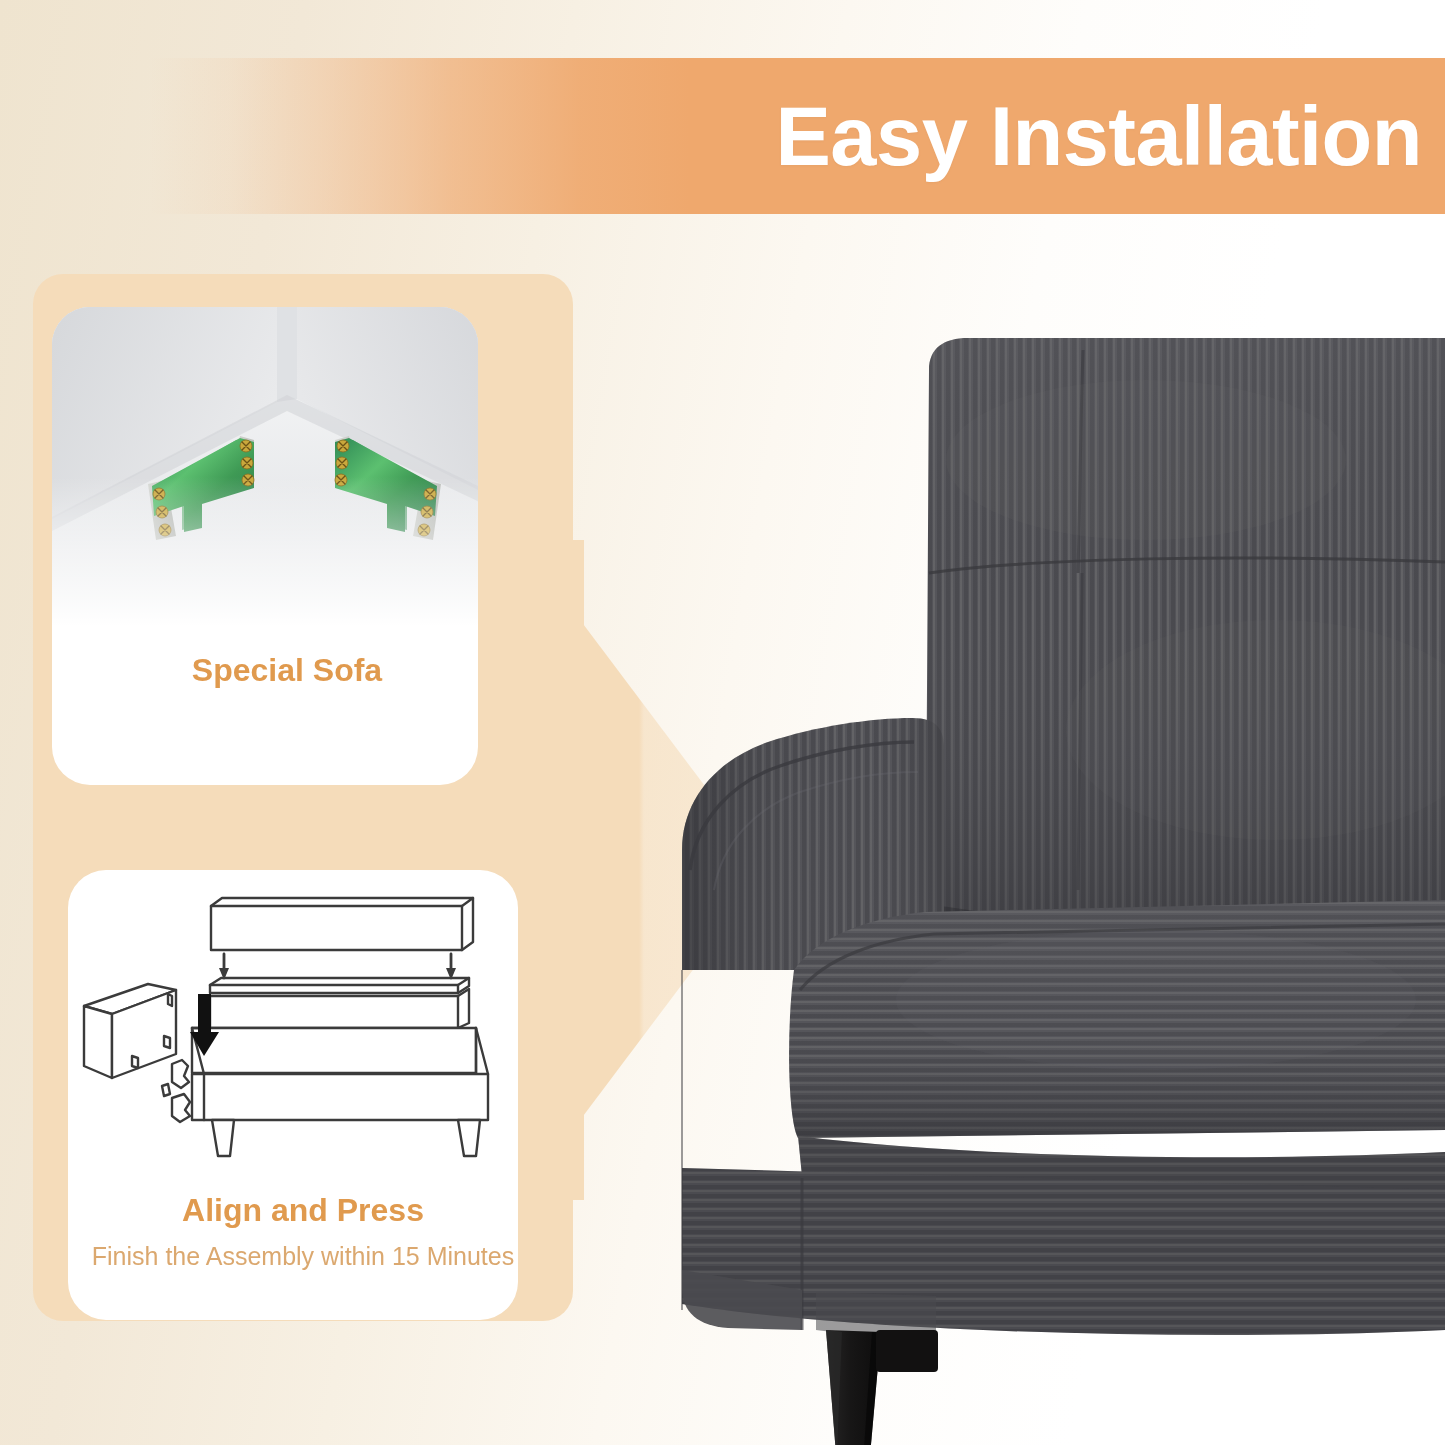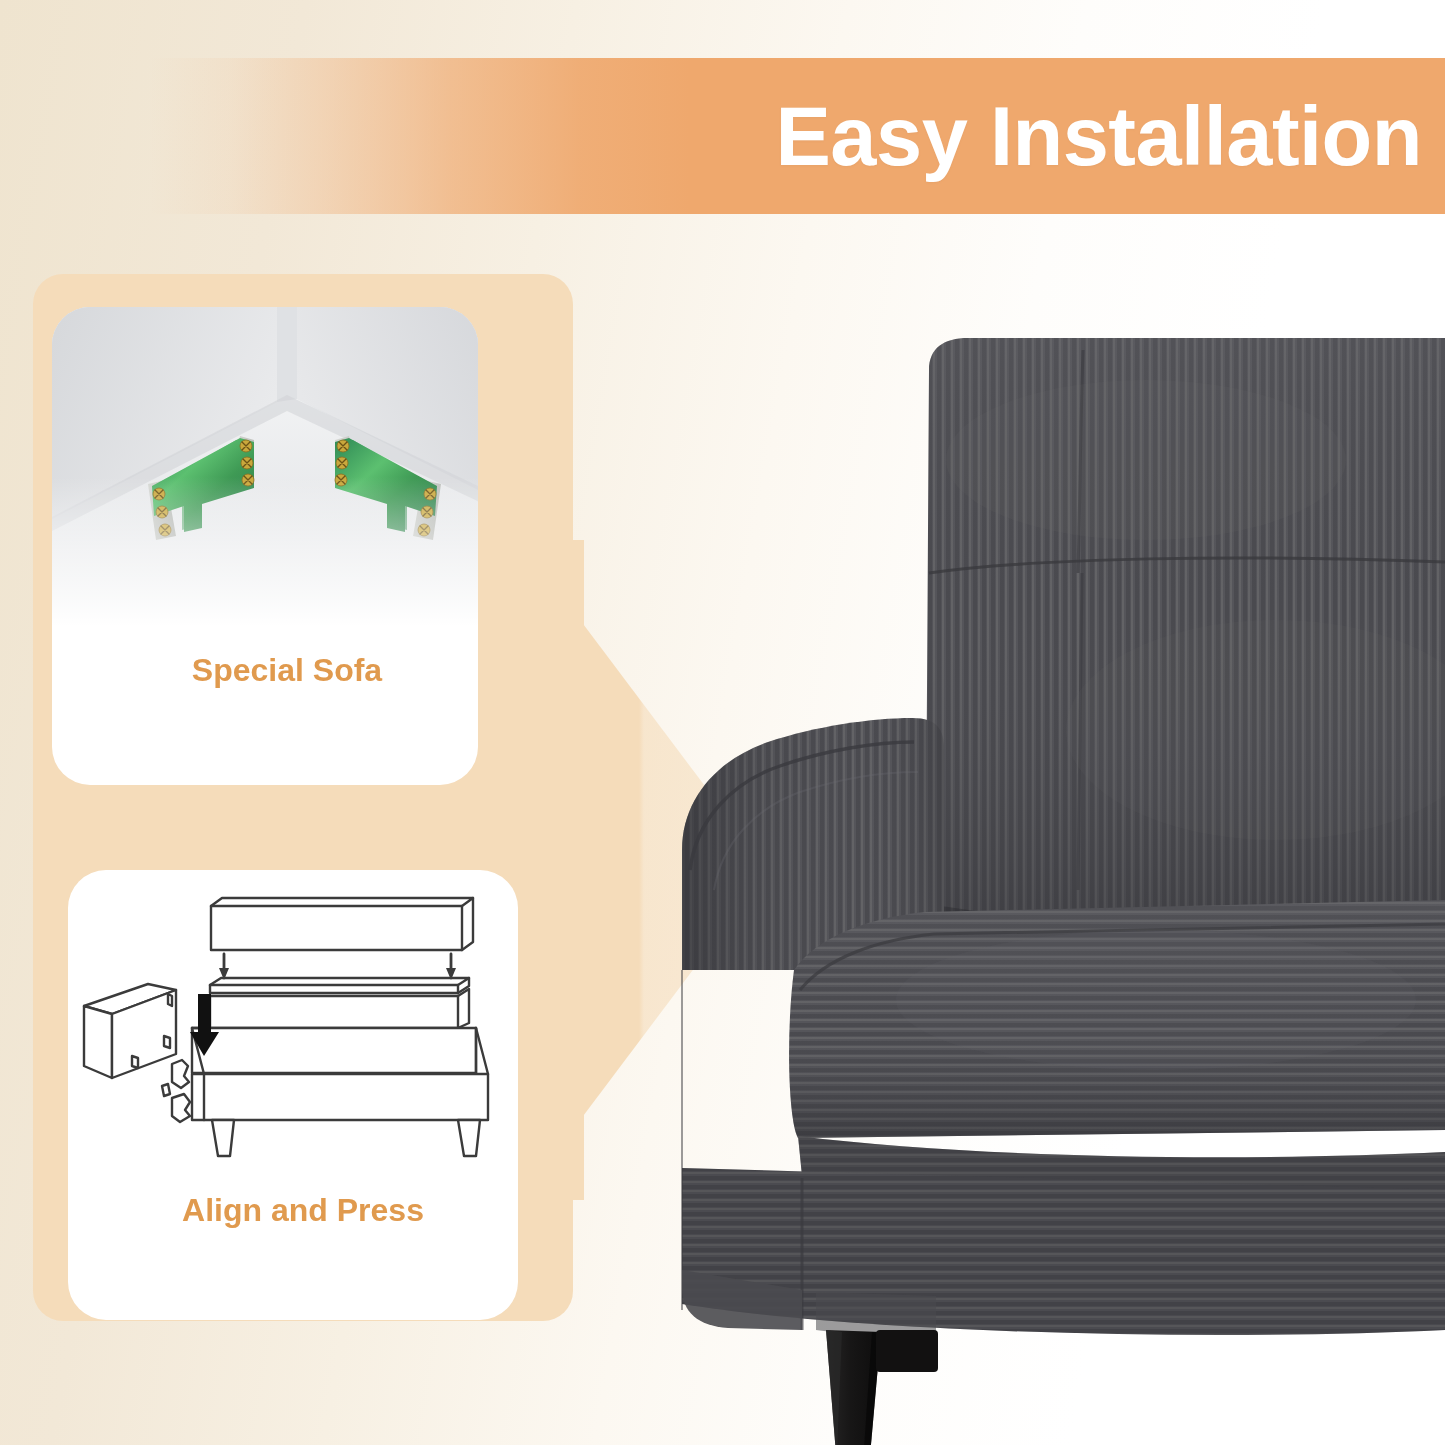--- a/index.html
+++ b/index.html
@@ -275,20 +275,21 @@
 
         <path d="M96,176 L106,172 L112,178 L108,188 L113,194 L105,200 L96,194 Z"></path>
         <path d="M86,198 L92,196 L94,206 L88,208 Z"></path>
         <path d="M96,210 L108,206 L114,214 L109,222 L114,228 L104,234 L96,228 Z"></path>
       </g>
     </svg>
 
     <div class="card-caption cap2">
       <div>Align and Press</div>
     </div>
+    <div class="cap-sub">Finish the Assembly within 15 Minutes</div>
   </div>
 
   <svg class="sofa" viewBox="0 0 769 1115" xmlns="http://www.w3.org/2000/svg">
     <defs>
       <pattern id="cordV" width="9" height="8" patternUnits="userSpaceOnUse">
         <rect width="9" height="8" fill="#55555a"></rect>
         <rect x="0" y="0" width="4.2" height="8" fill="#4a4a4f"></rect>
         <rect x="5.2" y="0" width="1.6" height="8" fill="#666669"></rect>
       </pattern>
       <pattern id="cordH" width="8" height="9" patternUnits="userSpaceOnUse">

